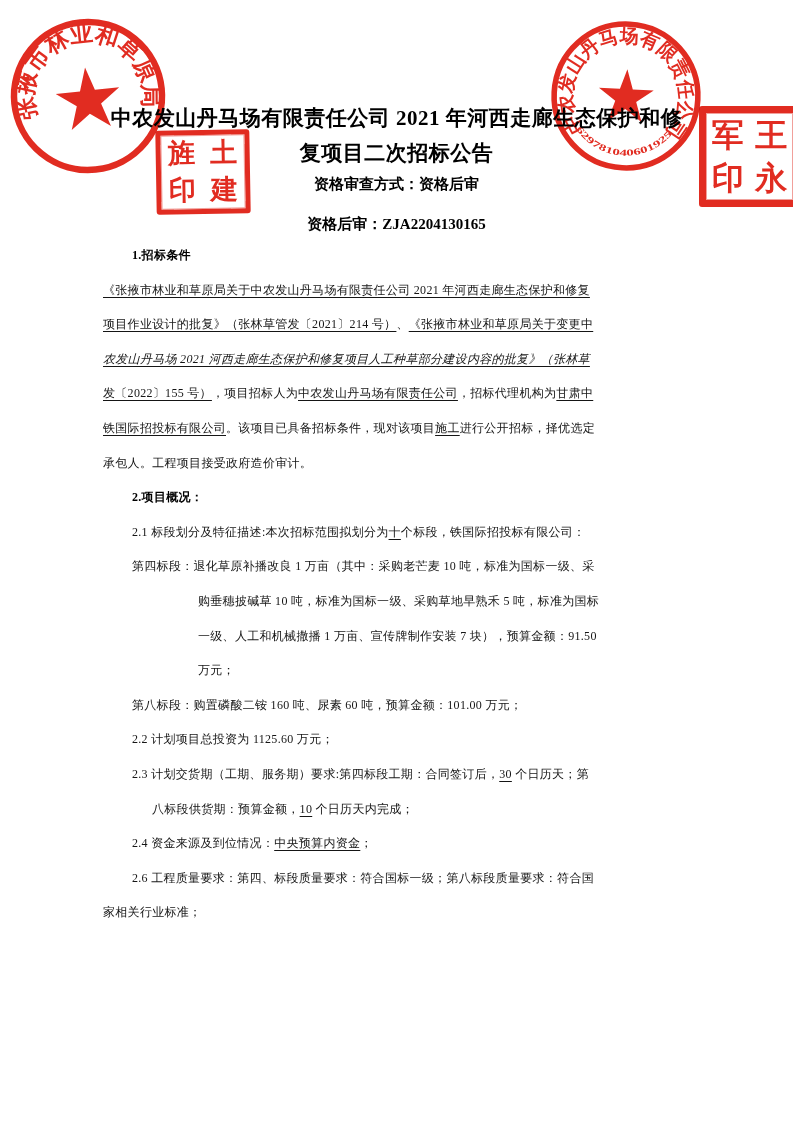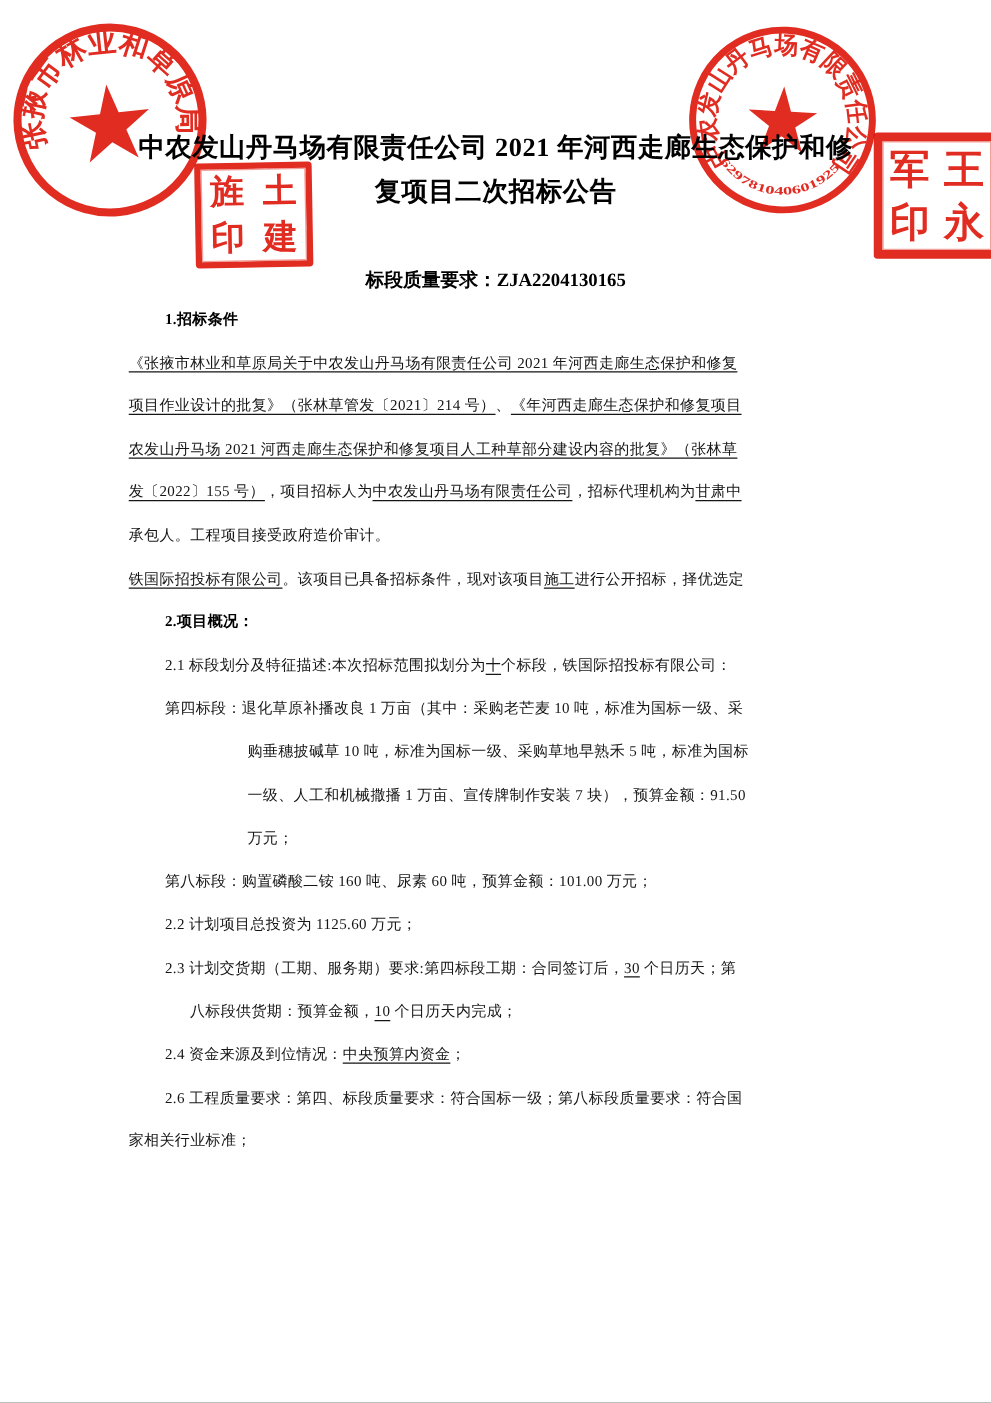--- a/index.html
+++ b/index.html
@@ -47,30 +47,31 @@
 </style>
 </head>
 <body>
 
 <div class="page">
 
   <div class="title">
     <div>中农发山丹马场有限责任公司 2021 年河西走廊生态保护和修</div>
     <div>复项目二次招标公告</div>
   </div>
-  <div class="sub sub2">标段质量要求：ZJA2204130165</div>
+  <div class="sub sub1">资格审查方式：资格后审</div>
+  <div class="sub sub2">资格后审：ZJA2204130165</div>
 
   <div class="doc-body" id="doc-body">
       <div class="line b" style="padding-left: 29px;"><span>1.招标条件</span></div>
       <div class="line" style="padding-left: 0px;"><span class="u">《张掖市林业和草原局关于中农发山丹马场有限责任公司 2021 年河西走廊生态保护和修复</span></div>
-      <div class="line" style="padding-left: 0px;"><span class="u">项目作业设计的批复》（张林草管发〔2021〕214 号）</span><span>、</span><span class="u">《年河西走廊生态保护和修复项目</span></div>
-      <div class="line" style="padding-left: 0px;"><span class="u">农发山丹马场 2021 河西走廊生态保护和修复项目人工种草部分建设内容的批复》（张林草</span></div>
+      <div class="line" style="padding-left: 0px;"><span class="u">项目作业设计的批复》（张林草管发〔2021〕214 号）</span><span>、</span><span class="u">《张掖市林业和草原局关于变更中</span></div>
+      <div class="line" style="padding-left: 0px; font-style: italic;"><span class="u">农发山丹马场 2021 河西走廊生态保护和修复项目人工种草部分建设内容的批复》（张林草</span></div>
       <div class="line" style="padding-left: 0px;"><span class="u">发〔2022〕155 号）</span><span>，项目招标人为</span><span class="u">中农发山丹马场有限责任公司</span><span>，招标代理机构为</span><span class="u">甘肃中</span></div>
+      <div class="line" style="padding-left: 0px;"><span class="u">铁国际招投标有限公司</span><span>。该项目已具备招标条件，现对该项目</span><span class="u">施工</span><span>进行公开招标，择优选定</span></div>
       <div class="line" style="padding-left: 0px;"><span>承包人。工程项目接受政府造价审计。</span></div>
-      <div class="line" style="padding-left: 0px;"><span class="u">铁国际招投标有限公司</span><span>。该项目已具备招标条件，现对该项目</span><span class="u">施工</span><span>进行公开招标，择优选定</span></div>
       <div class="line b" style="padding-left: 29px;"><span>2.项目概况：</span></div>
       <div class="line" style="padding-left: 29px;"><span>2.1 标段划分及特征描述:本次招标范围拟划分为</span><span class="u">十</span><span>个标段，铁国际招投标有限公司：</span></div>
       <div class="line" style="padding-left: 29px;"><span>第四标段：退化草原补播改良 1 万亩（其中：采购老芒麦 10 吨，标准为国标一级、采</span></div>
       <div class="line" style="padding-left: 95px;"><span>购垂穗披碱草 10 吨，标准为国标一级、采购草地早熟禾 5 吨，标准为国标</span></div>
       <div class="line" style="padding-left: 95px;"><span>一级、人工和机械撒播 1 万亩、宣传牌制作安装 7 块），预算金额：91.50</span></div>
       <div class="line" style="padding-left: 95px;"><span>万元；</span></div>
       <div class="line" style="padding-left: 29px;"><span>第八标段：购置磷酸二铵 160 吨、尿素 60 吨，预算金额：101.00 万元；</span></div>
       <div class="line" style="padding-left: 29px;"><span>2.2 计划项目总投资为 1125.60 万元；</span></div>
       <div class="line" style="padding-left: 29px;"><span>2.3 计划交货期（工期、服务期）要求:第四标段工期：合同签订后，</span><span class="u">30</span><span> 个日历天；第</span></div>
       <div class="line" style="padding-left: 49px;"><span>八标段供货期：预算金额，</span><span class="u">10</span><span> 个日历天内完成；</span></div>

